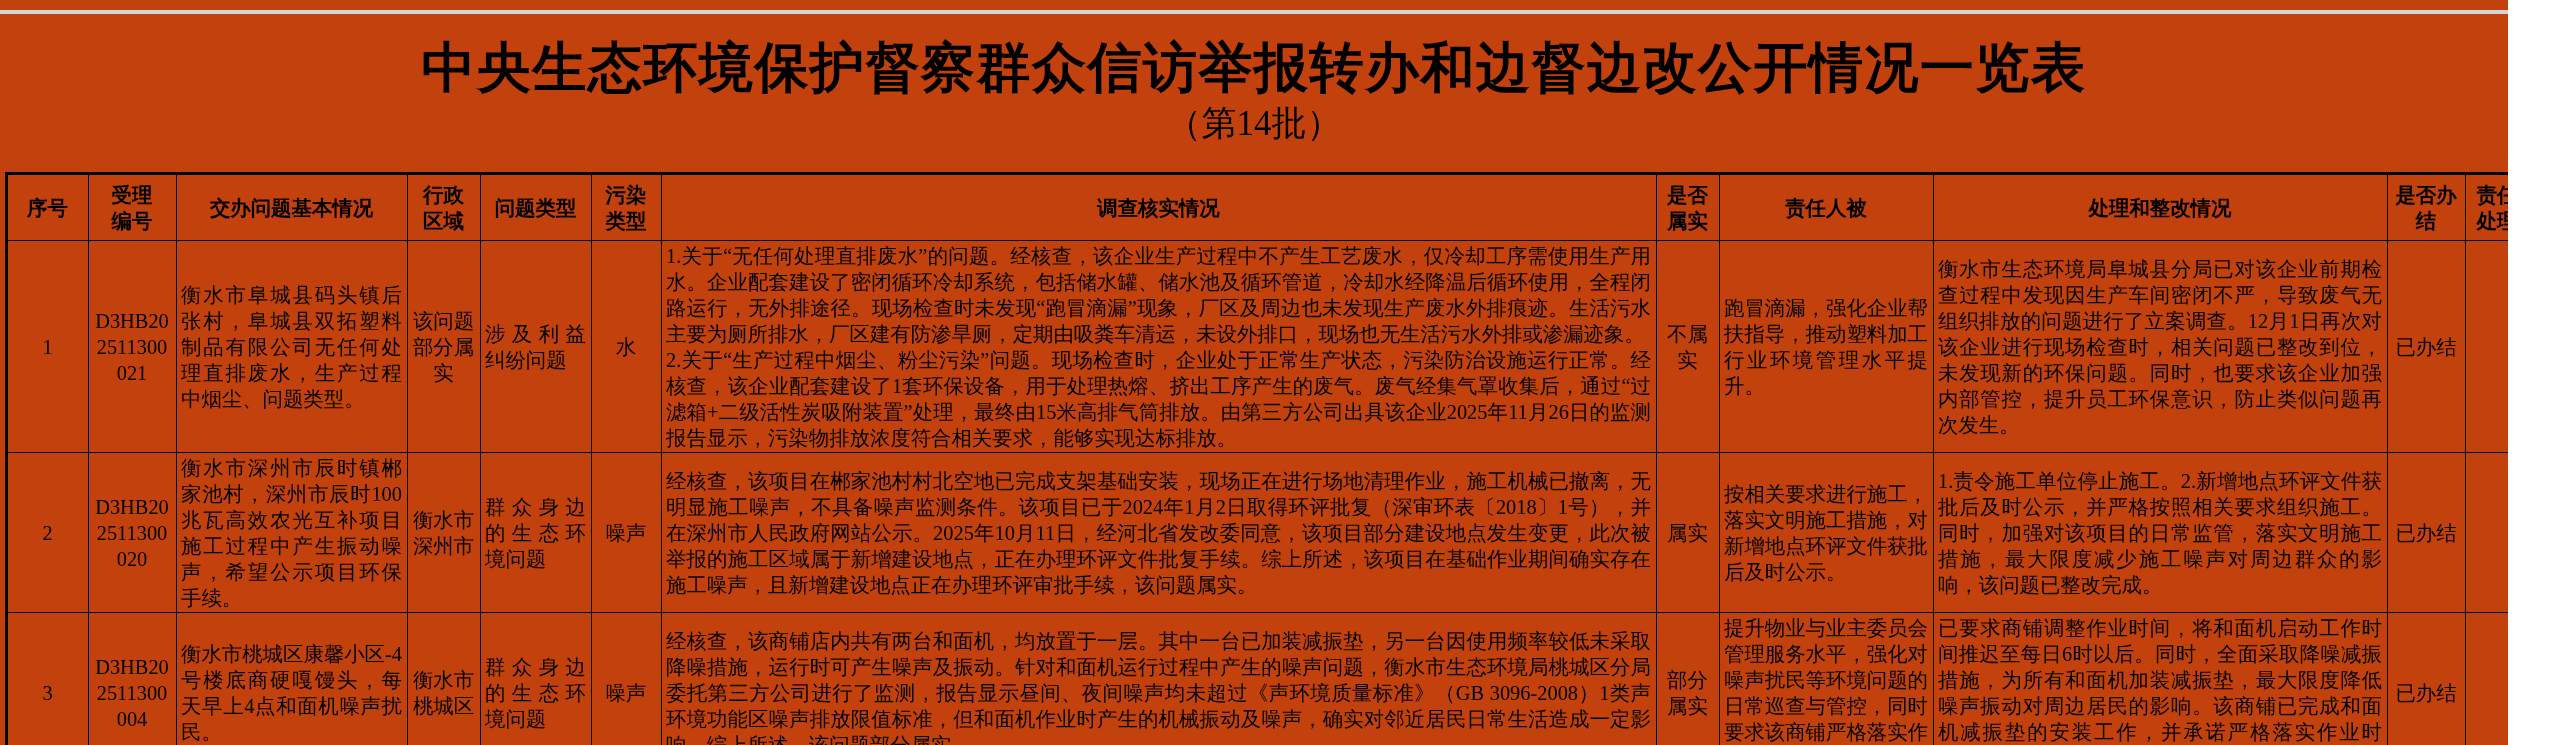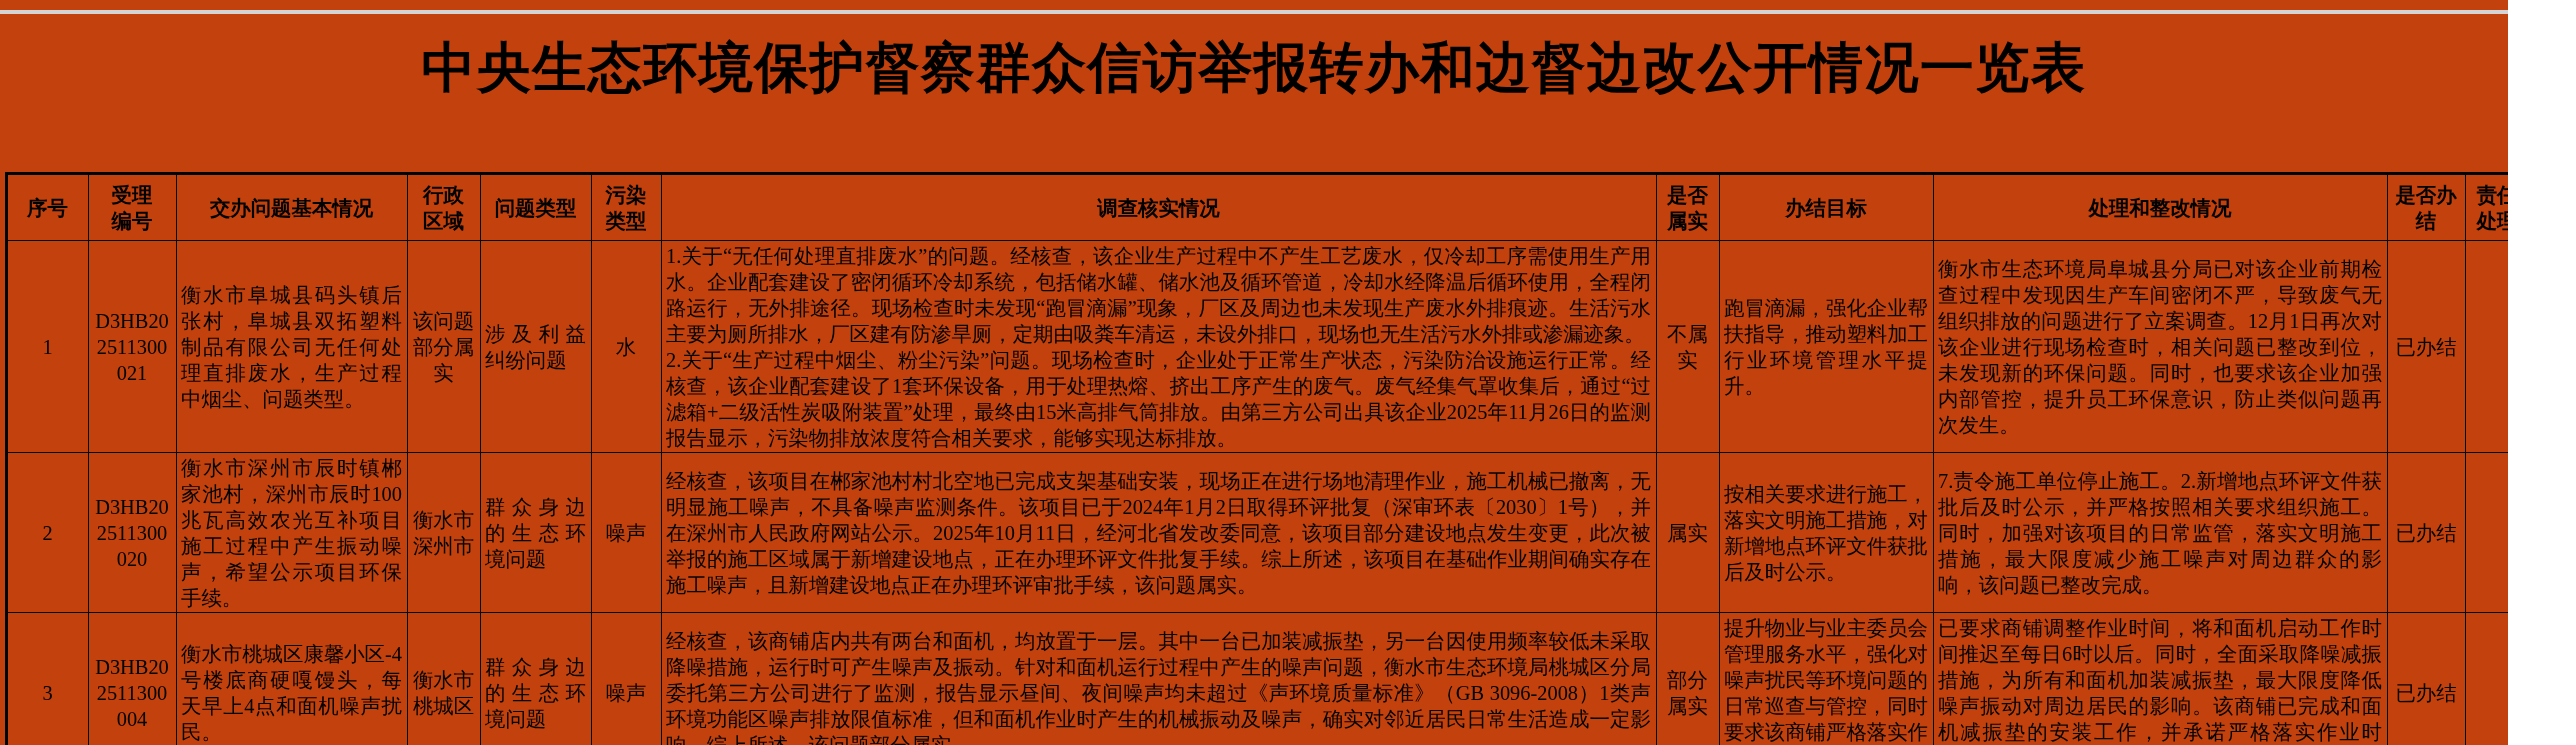--- a/index.html
+++ b/index.html
@@ -75,20 +75,21 @@
   tr.h-r1 { height: 212px; }
   tr.h-r2 { height: 144px; }
   tr.h-r3 { height: 144px; }
 </style>
 </head>
 <body>
 
 <div class="page">
   <div class="top-strip"></div>
   <div class="title">中央生态环境保护督察群众信访举报转办和边督边改公开情况一览表</div>
+  <div class="subtitle">（第14批）</div>
 
   <table class="report">
     <colgroup>
       <col style="width:82px">
       <col style="width:88px">
       <col style="width:231px">
       <col style="width:73px">
       <col style="width:111px">
       <col style="width:70px">
       <col style="width:995px">
@@ -105,21 +106,21 @@
 编号</th>
         <th>交办问题基本情况</th>
         <th style="white-space:pre-line">行政
 区域</th>
         <th>问题类型</th>
         <th style="white-space:pre-line">污染
 类型</th>
         <th>调查核实情况</th>
         <th style="white-space:pre-line">是否
 属实</th>
-        <th>办结目标</th>
+        <th>责任人被</th>
         <th>处理和整改情况</th>
         <th style="white-space:pre-line">是否办
 结</th>
         <th style="white-space:pre-line">责任人被
 处理情况</th>
       </tr>
     </thead>
     <tbody>
       <tr class="h-r1">
         <td class="c-center">1</td>
@@ -136,24 +137,24 @@
         <td class="c-center">已办结</td>
         <td class="c-center">无</td>
       </tr>
       <tr class="h-r2">
         <td class="c-center">2</td>
         <td class="case-no">D3HB202511300020</td>
         <td class="c-long">衡水市深州市辰时镇郴家池村，深州市辰时100兆瓦高效农光互补项目施工过程中产生振动噪声，希望公示项目环保手续。</td>
         <td class="c-center">衡水市深州市</td>
         <td class="c-long">群众身边的生态环境问题</td>
         <td class="c-center">噪声</td>
-        <td class="c-long">经核查，该项目在郴家池村村北空地已完成支架基础安装，现场正在进行场地清理作业，施工机械已撤离，无明显施工噪声，不具备噪声监测条件。该项目已于2024年1月2日取得环评批复（深审环表〔2030〕1号），并在深州市人民政府网站公示。2025年10月11日，经河北省发改委同意，该项目部分建设地点发生变更，此次被举报的施工区域属于新增建设地点，正在办理环评文件批复手续。综上所述，该项目在基础作业期间确实存在施工噪声，且新增建设地点正在办理环评审批手续，该问题属实。</td>
+        <td class="c-long">经核查，该项目在郴家池村村北空地已完成支架基础安装，现场正在进行场地清理作业，施工机械已撤离，无明显施工噪声，不具备噪声监测条件。该项目已于2024年1月2日取得环评批复（深审环表〔2018〕1号），并在深州市人民政府网站公示。2025年10月11日，经河北省发改委同意，该项目部分建设地点发生变更，此次被举报的施工区域属于新增建设地点，正在办理环评文件批复手续。综上所述，该项目在基础作业期间确实存在施工噪声，且新增建设地点正在办理环评审批手续，该问题属实。</td>
         <td class="c-center">属实</td>
         <td class="c-long">按相关要求进行施工，落实文明施工措施，对新增地点环评文件获批后及时公示。</td>
-        <td class="c-long">7.责令施工单位停止施工。2.新增地点环评文件获批后及时公示，并严格按照相关要求组织施工。同时，加强对该项目的日常监管，落实文明施工措施，最大限度减少施工噪声对周边群众的影响，该问题已整改完成。</td>
+        <td class="c-long">1.责令施工单位停止施工。2.新增地点环评文件获批后及时公示，并严格按照相关要求组织施工。同时，加强对该项目的日常监管，落实文明施工措施，最大限度减少施工噪声对周边群众的影响，该问题已整改完成。</td>
         <td class="c-center">已办结</td>
         <td class="c-center">无</td>
       </tr>
       <tr class="h-r3">
         <td class="c-center">3</td>
         <td class="case-no">D3HB202511300004</td>
         <td class="c-long">衡水市桃城区康馨小区-4号楼底商硬嘎馒头，每天早上4点和面机噪声扰民。</td>
         <td class="c-center">衡水市桃城区</td>
         <td class="c-long">群众身边的生态环境问题</td>
         <td class="c-center">噪声</td>

